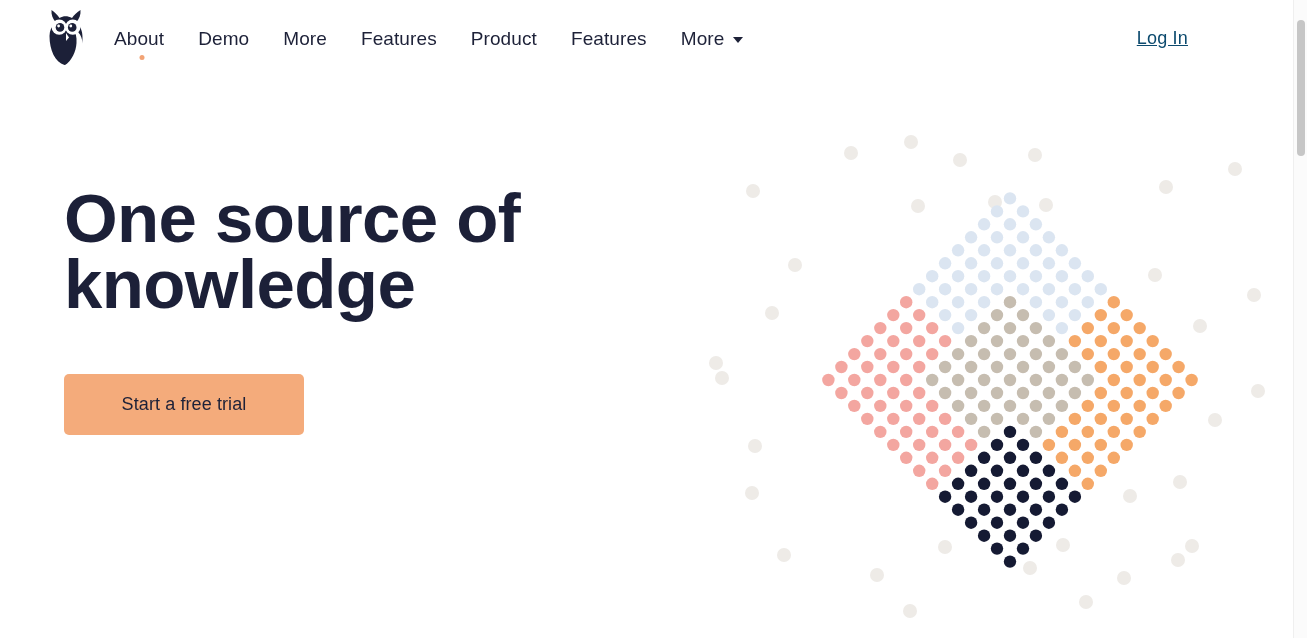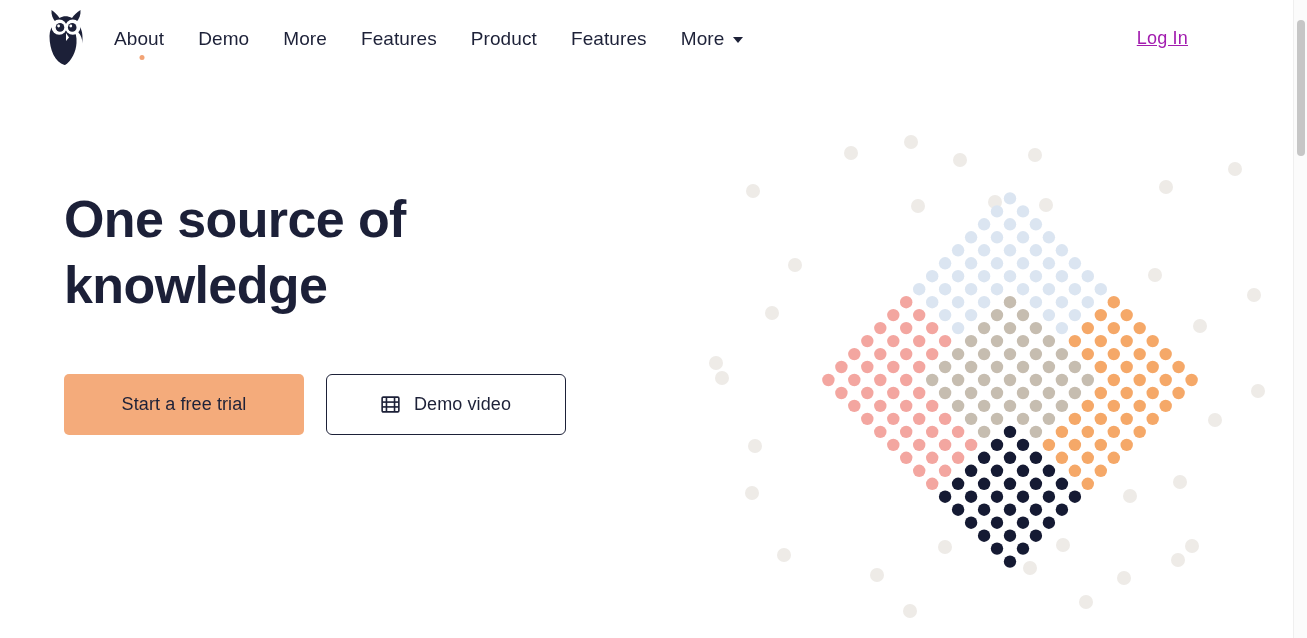--- a/index.html
+++ b/index.html
@@ -100,21 +100,21 @@
     right: 77px;
     top: 0;
     height: 77px;
     display: flex;
     align-items: center;
     gap: 0;
   }
 
   .login-link {
     font-size: 18px;
-    color: #a21caf;
+    color: #0c4a6e;
     margin-right: 28px;
     cursor: pointer;
     white-space: nowrap;
     letter-spacing: 0.2px;
   }
 
   .signup-btn {
     width: 113px;
     height: 47px;
     background: #f4ab7b;
@@ -130,21 +130,21 @@
   
   .hero-copy {
     position: absolute;
     left: 64px;
     top: 186px;
     width: 620px;
     z-index: 10;
   }
 
   .hero-title {
-    font-size: 52px;
+    font-size: 69px;
     font-weight: bold;
     line-height: 66px;
     color: #1c2038;
     letter-spacing: -0.6px;
     margin: 0;
     white-space: pre-line;
   }
 
   .hero-sub {
     margin-top: 38px;
@@ -553,31 +553,19 @@
       <a class="login-link" href="#">Log In</a>
     </div>
   </header>
 
   <section class="hero-copy">
     <h1 class="hero-title">One source of
 knowledge</h1>
 
     <div class="hero-buttons">
       <button class="btn-trial">Start a free trial</button>
-      <button class="btn-demo">
-        <span>
-          <svg class="film-icon" viewBox="0 0 20 20" xmlns="http://www.w3.org/2000/svg">
-            <rect x="1.2" y="2.2" width="17.6" height="15.6" rx="1.2" fill="none" stroke="#1d2138" stroke-width="1.7"></rect>
-            <rect x="4.9" y="2.2" width="1.7" height="15.6" fill="#1d2138"></rect>
-            <rect x="13.4" y="2.2" width="1.7" height="15.6" fill="#1d2138"></rect>
-            <rect x="1.2" y="6.6" width="17.6" height="1.7" fill="#1d2138"></rect>
-            <rect x="1.2" y="11.7" width="17.6" height="1.7" fill="#1d2138"></rect>
-          </svg>
-        </span>
-        <span>Demo video</span>
-      </button>
     </div>
   </section>
 
   <div class="scroll-track"></div>
   <div class="scroll-thumb"></div>
 
 </div>
 
 </body></html>

